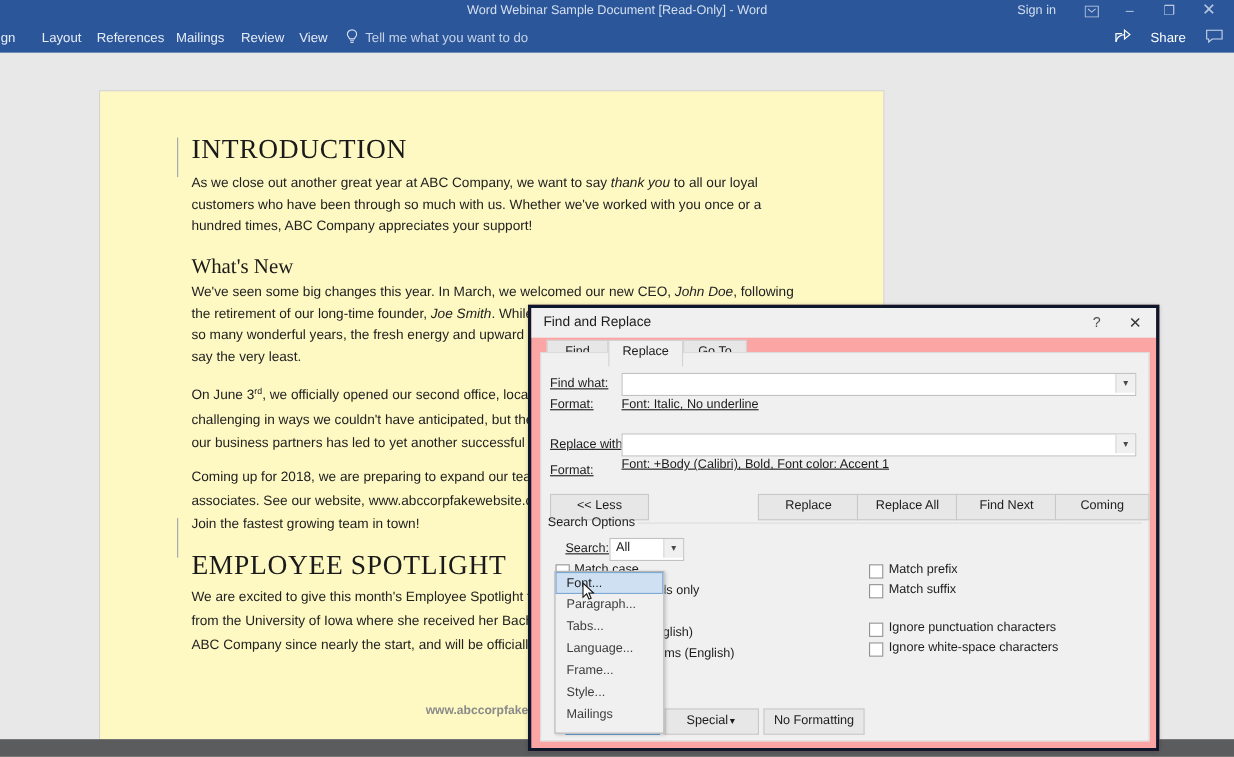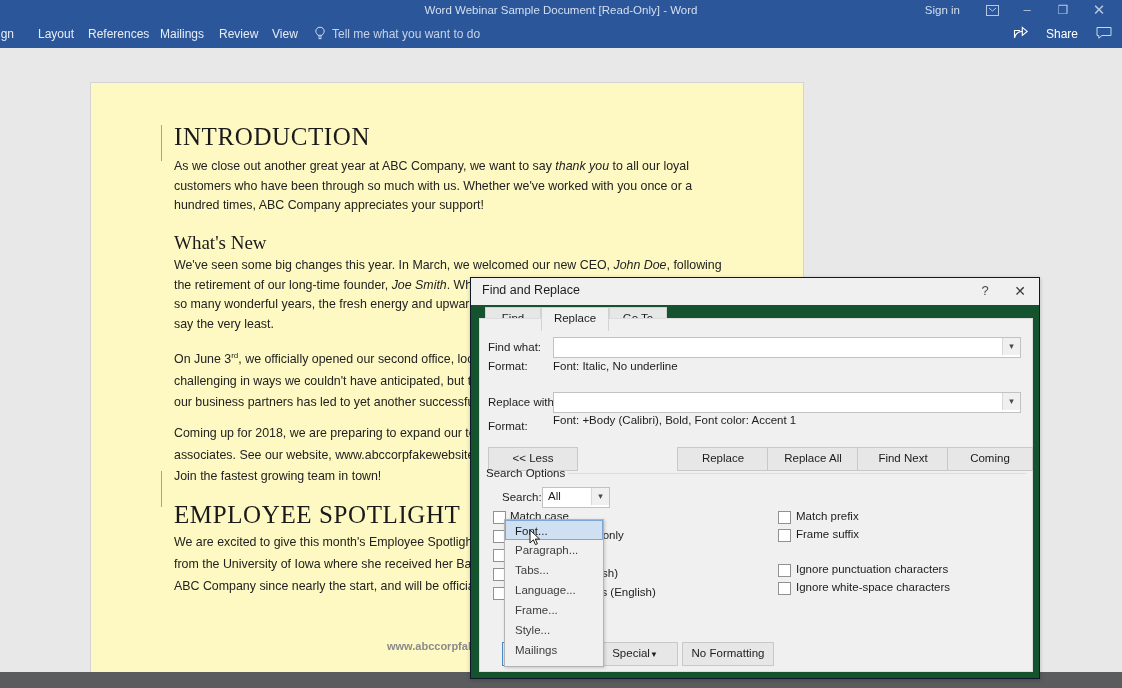--- a/index.html
+++ b/index.html
@@ -86,22 +86,22 @@
     position:absolute;left:296px;top:557px;font-size:11px;color:#8a8a8a;white-space:nowrap;font-weight:bold;
   }
 
   
   .taskbar{
     position:absolute;left:0;top:672px;width:1122px;height:16px;background:#5a5c5e;
   }
 
   
   .dialog{
-    position:absolute;left:470px;top:277px;width:568px;height:400px;
-    background:#14532d;border:1px solid #0f172a;
+    position:absolute;left:480px;top:277px;width:568px;height:400px;
+    background:#fca5a5;border:3px solid #0f172a;
     font-size:11.5px;color:#1c1c1c;
     box-shadow:0 1px 4px rgba(0,0,0,.22);
     overflow:hidden;
   }
   .dlg-title{
     position:absolute;left:0;top:0;width:568px;height:27px;background:#f0f0f0;
   }
   .dlg-title-text{
     position:absolute;left:11px;top:5px;font-size:12.5px;color:#1c1c1c;
   }
@@ -122,21 +122,21 @@
   }
   .dtab{
     position:absolute;top:0;height:22px;line-height:21px;text-align:center;
     background:#e7e7e7;border:1px solid #d2d2d2;border-bottom:none;font-size:11.5px;color:#1c1c1c;
   }
   .dtab.active{background:#f0f0f0;border-color:#d2d2d2;height:23px;z-index:3;}
   .dtab-find{left:6px;width:54px;}
   .dtab-replace{left:62px;width:66px;}
   .dtab-goto{left:130px;width:56px;}
 
-  .lbl{position:absolute;font-size:11.5px;color:#1c1c1c;white-space:nowrap;}
+  .lbl{position:absolute;font-size:11.5px;color:#1c1c1c;white-space:nowrap;text-decoration:underline;}
 
   .combo{
     position:absolute;height:19px;background:#fff;border:1px solid #c2c2c2;
   }
   .combo .arrow{
     position:absolute;right:0;top:0;width:17px;height:17px;background:#f0f0f0;
     border-left:1px solid #d8d8d8;color:#4a4a4a;font-size:9px;line-height:17px;text-align:center;
   }
   .combo .val{position:absolute;left:5px;top:2px;font-size:11.5px;color:#1c1c1c;}
 
@@ -308,21 +308,21 @@
     <div class="cb" style="left:13px;top:249px"></div>
     <div class="cblbl" style="left:30px;top:248px">Sounds like (English)</div>
 
     <div class="cb" style="left:13px;top:268px"></div>
     <div class="cblbl" style="left:30px;top:267px">Find all word forms (English)</div>
 
     <div class="cb" style="left:298px;top:192px"></div>
     <div class="cblbl" style="left:316px;top:191px">Match prefix</div>
 
     <div class="cb" style="left:298px;top:210px"></div>
-    <div class="cblbl" style="left:316px;top:209px">Frame suffix</div>
+    <div class="cblbl" style="left:316px;top:209px">Match suffix</div>
 
     <div class="cb" style="left:298px;top:245px"></div>
     <div class="cblbl" style="left:316px;top:244px">Ignore punctuation characters</div>
 
     <div class="cb" style="left:298px;top:263px"></div>
     <div class="cblbl" style="left:316px;top:262px">Ignore white-space characters</div>
 
     <div class="btn sel" style="left:22px;top:323px;width:84px">
       <span>Format</span><span style="font-size:8px">▼</span>
     </div>

